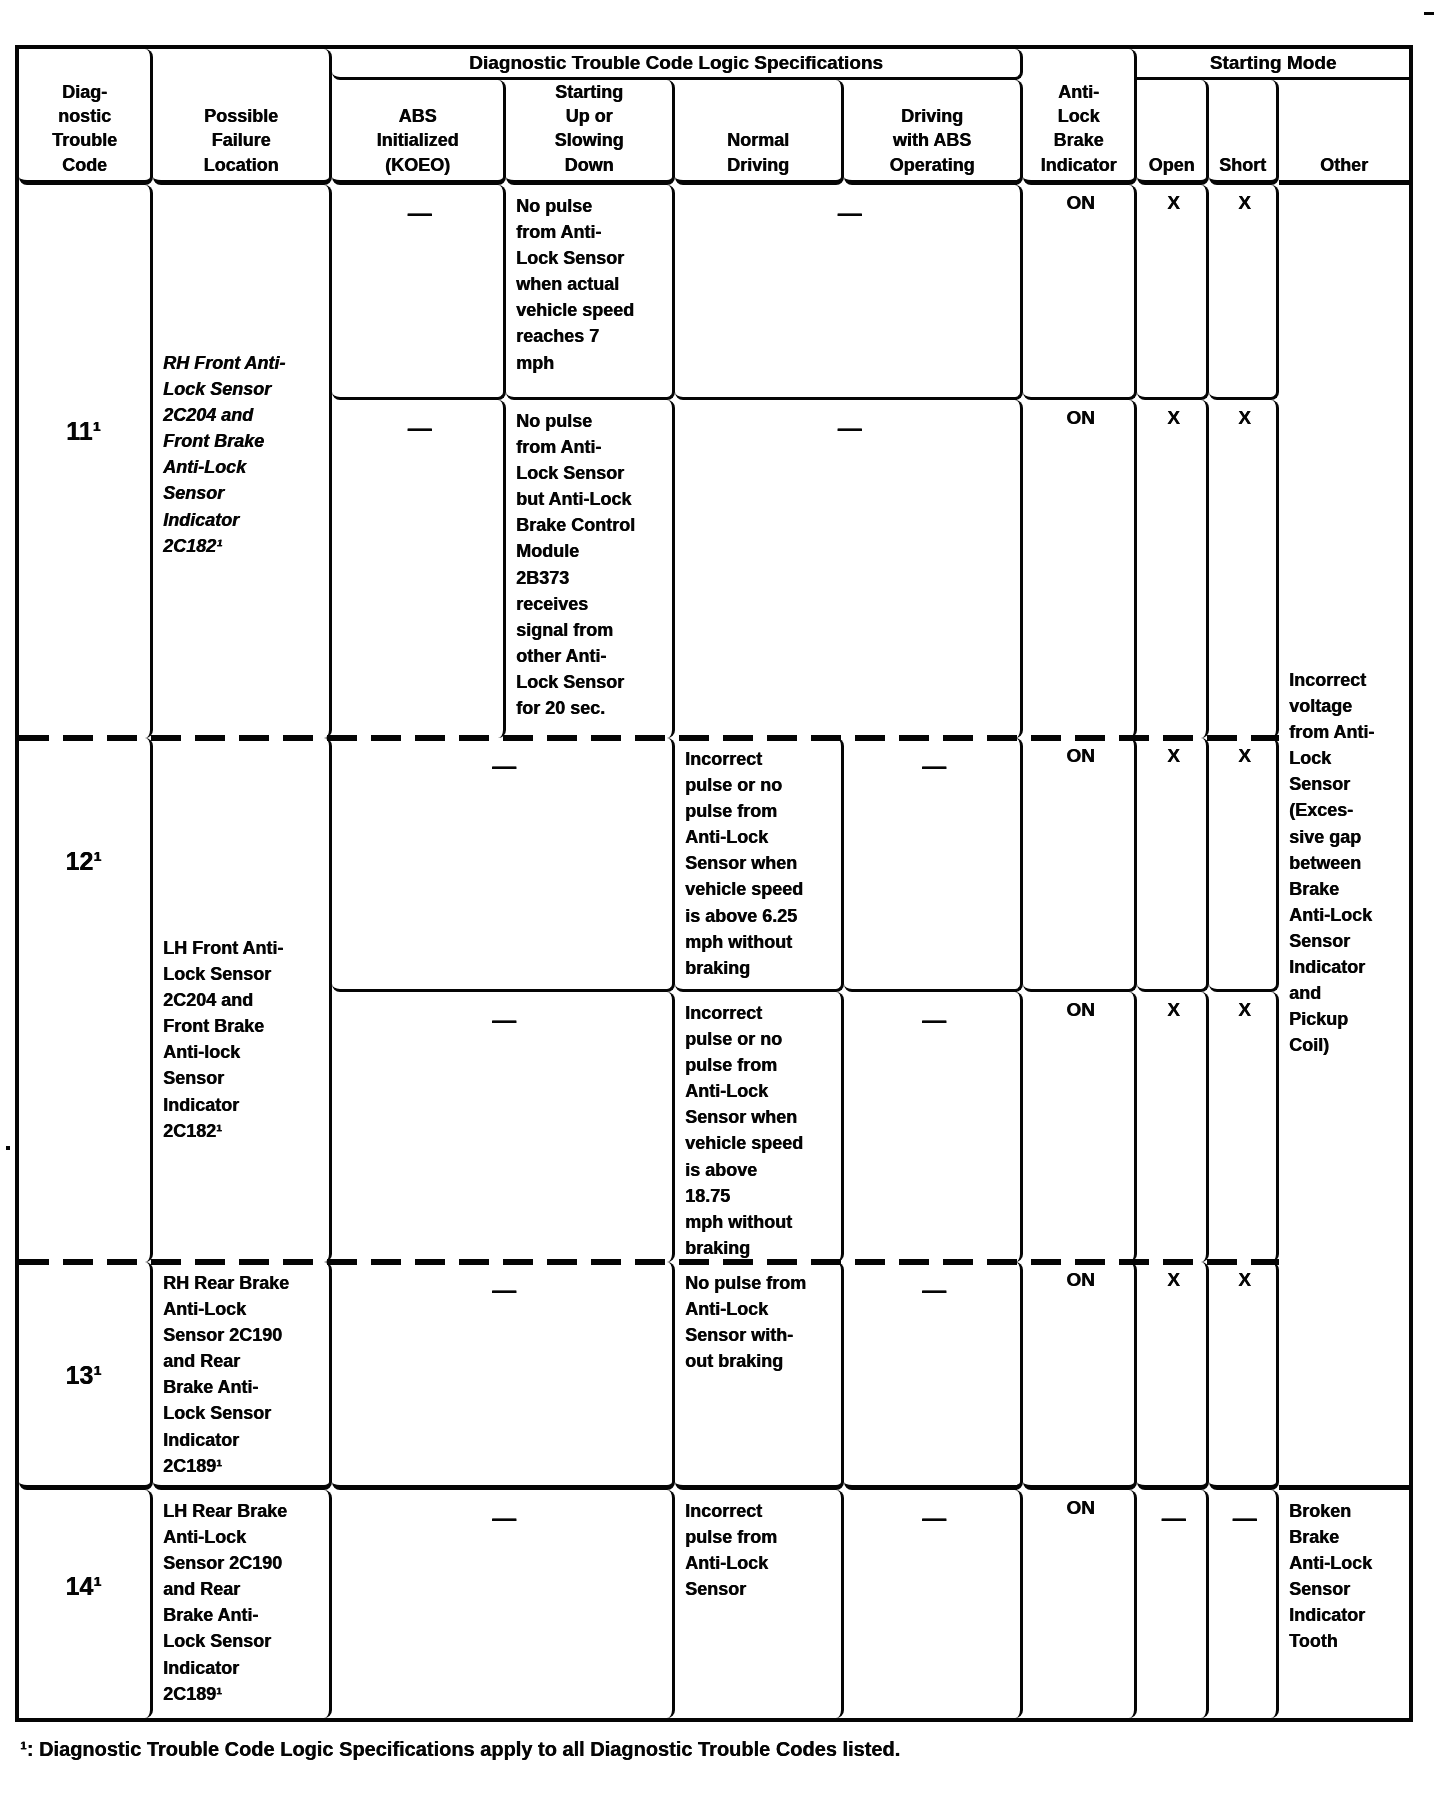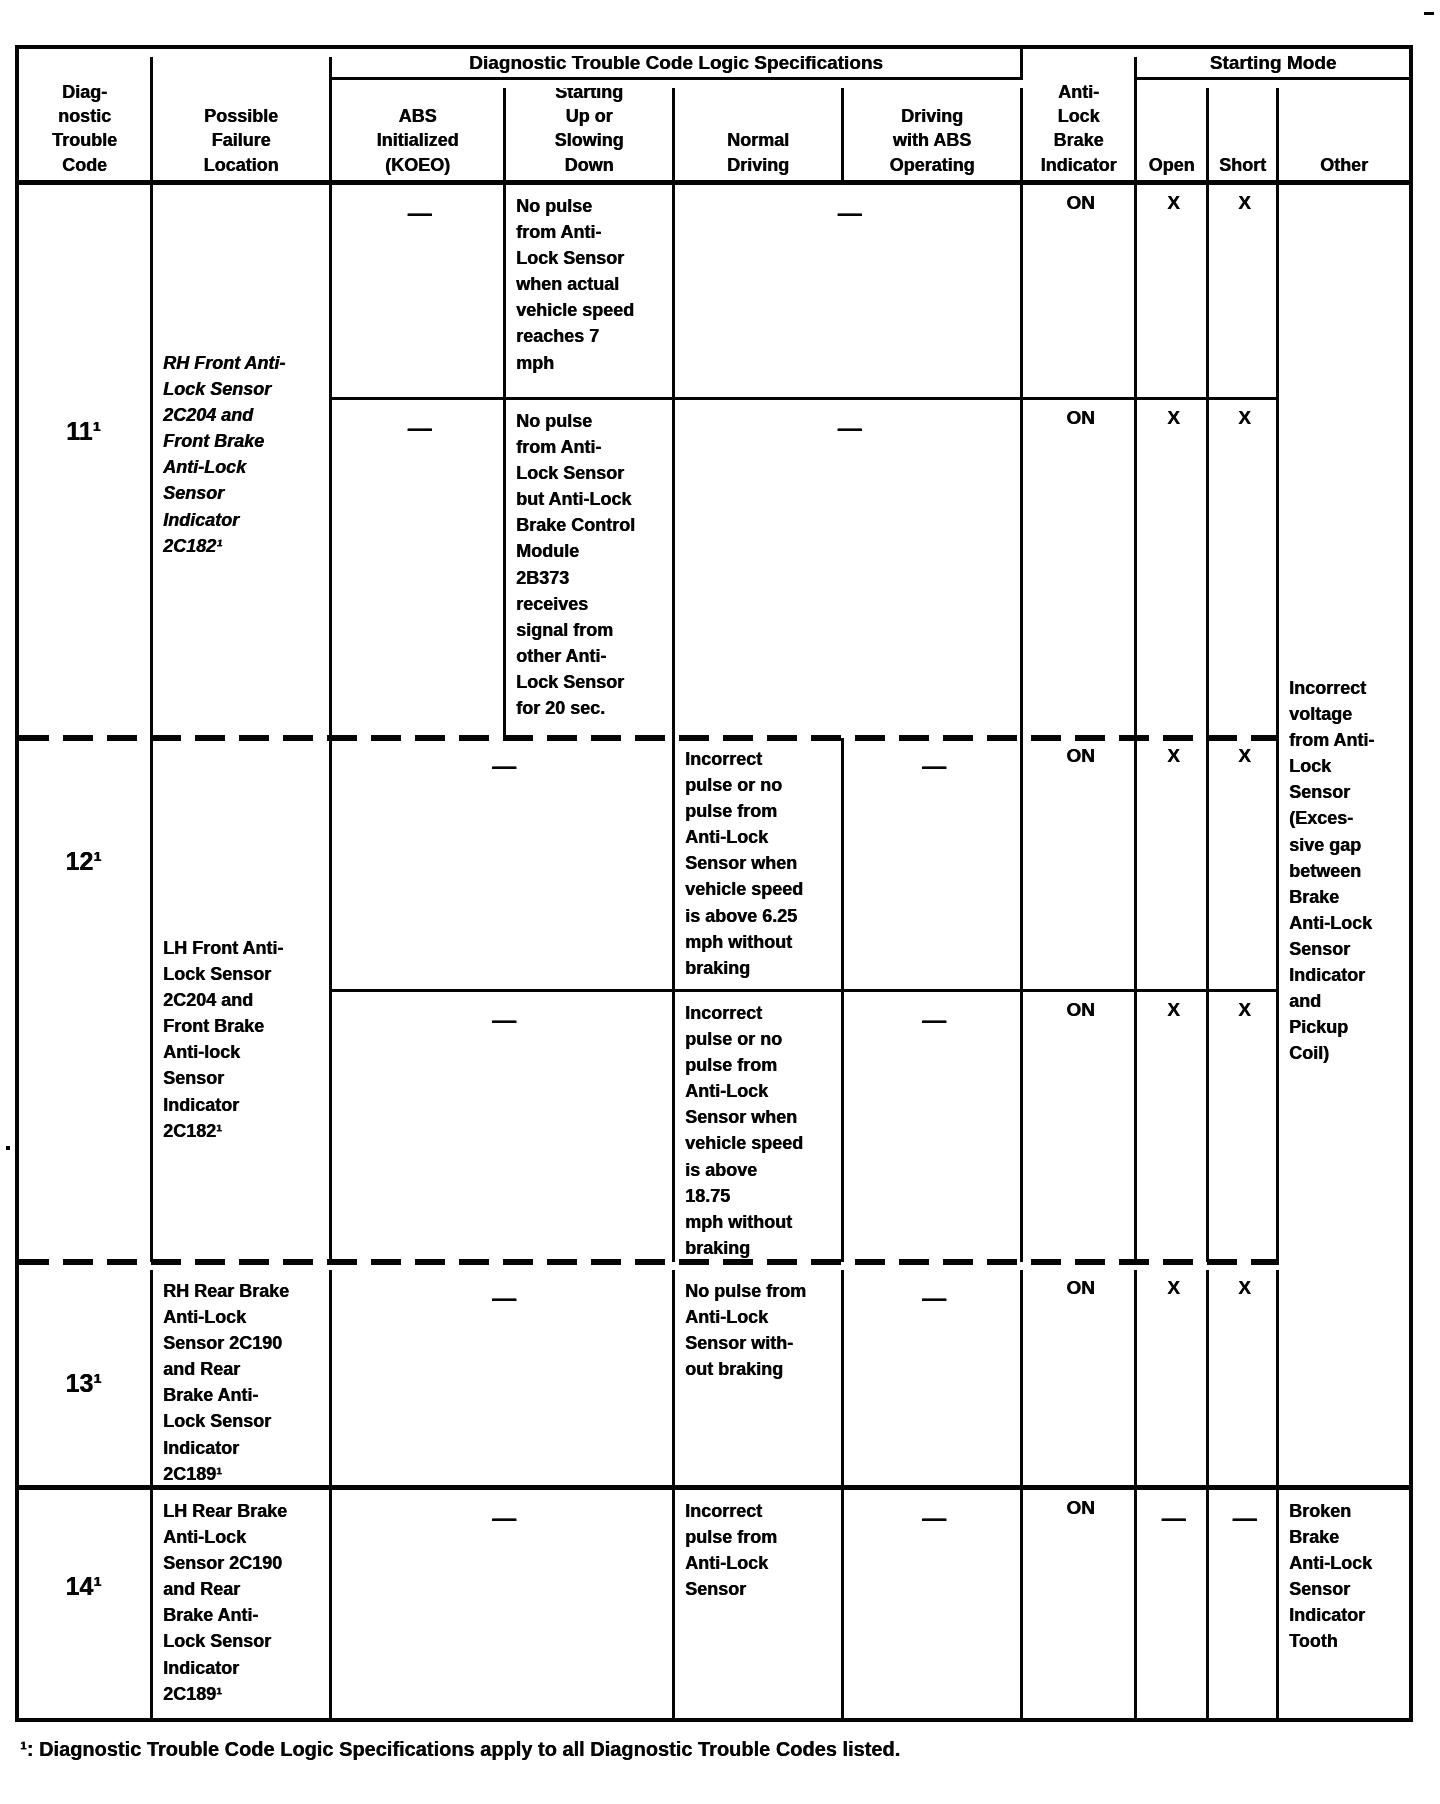--- a/index.html
+++ b/index.html
@@ -12,23 +12,23 @@
     position:absolute;left:15px;top:45px;width:1398px;height:1677px;
     box-sizing:border-box;border:4px solid #050505;
     display:grid;
     grid-template-columns:134px 179px 174px 169px 169px 179px 114px 72px 70px 1fr;
     grid-template-rows:31px 105px 215px 338px 254px 270px 228px 1fr;
   }
   .c{
     box-sizing:border-box;padding:8px 6px 6px 10px;
     font-size:18px;line-height:1.45;white-space:pre-line;overflow:hidden;
   }
-  .br{border-right:3px solid #050505;}
+  .br{border-right:3px solid #050505;border-radius:8px;}
   .bb3{border-bottom:3px solid #050505;}
-  .bb5{border-bottom:5px solid #050505;margin-top:8px;}
+  .bb5{border-bottom:5px solid #050505;}
   .hdr{
     display:flex;flex-direction:column;justify-content:flex-end;align-items:center;
     text-align:center;padding:2px 2px 3px 2px;line-height:1.35;
   }
   .ttl{
     display:flex;align-items:center;justify-content:center;
     text-align:center;padding:1px;font-size:19px;
   }
   .dash{text-align:center;padding-top:16px;font-size:24px;line-height:1;}
   .val{text-align:center;padding-top:4px;font-size:19px;}

